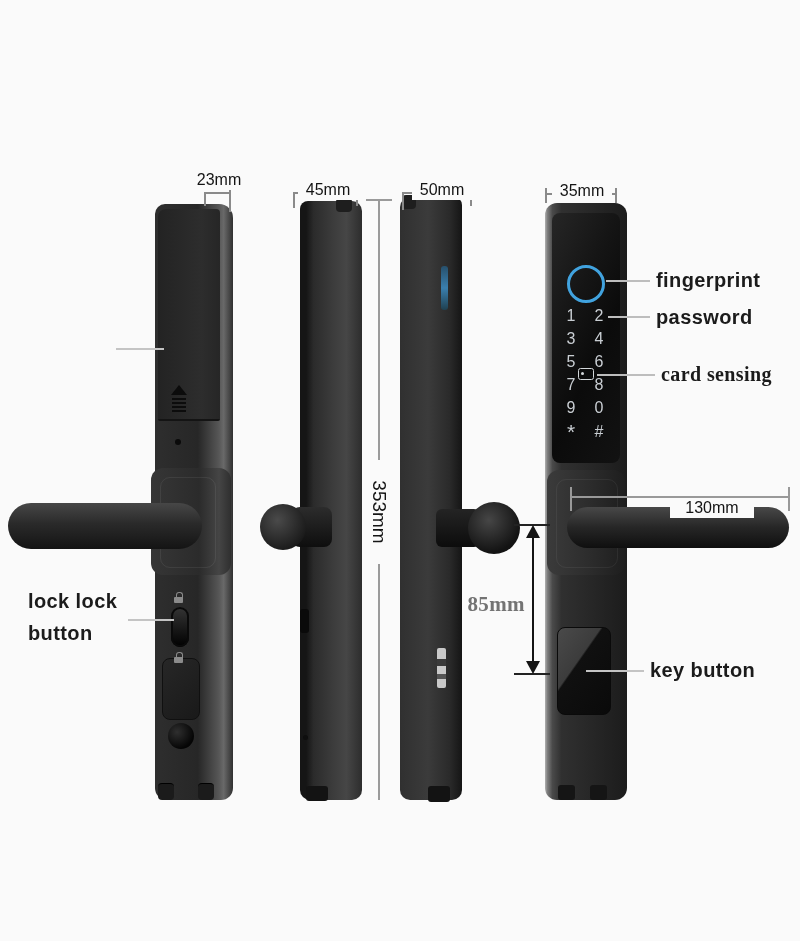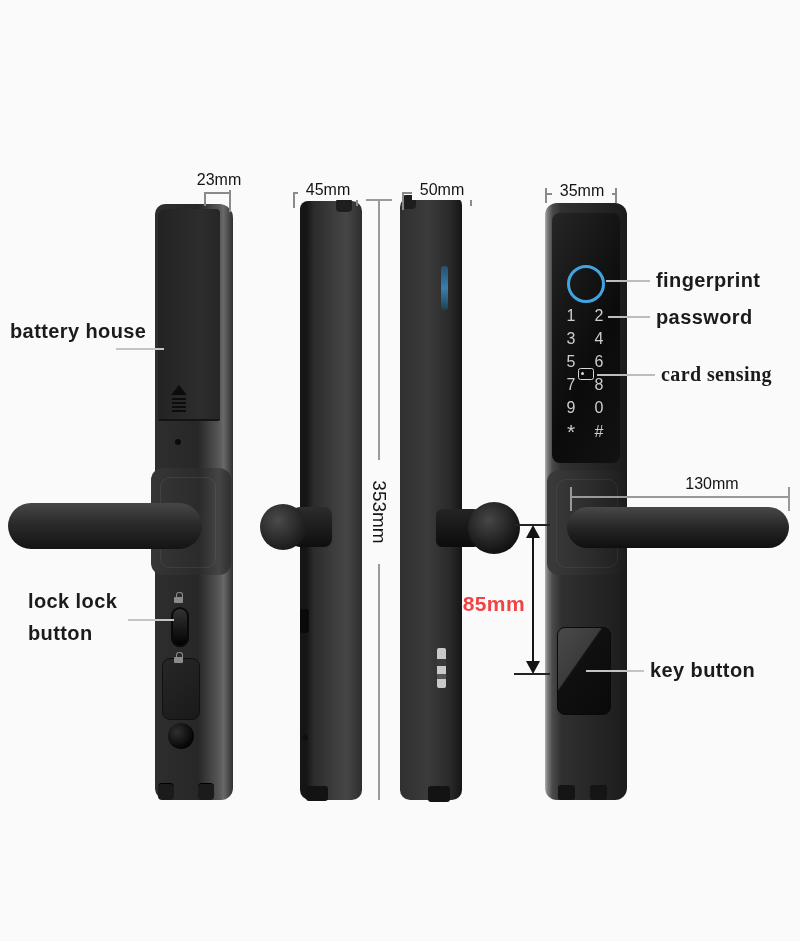--- a/index.html
+++ b/index.html
@@ -43,21 +43,21 @@
   .padlock .shackle{position:absolute;left:2px;top:0;width:5px;height:5px;border:1.2px solid #8b8b8b;
                     border-bottom:none;border-radius:3px 3px 0 0;}
   .padlock .pbody{position:absolute;left:0;top:5px;width:9px;height:6px;background:#8b8b8b;border-radius:1px;}
   
   .arrowline{position:absolute;left:532px;top:530px;width:2px;height:138px;background:#141414;z-index:4;}
   .arrowhead-up{position:absolute;left:526px;top:525px;width:0;height:0;z-index:4;
      border-left:7px solid transparent;border-right:7px solid transparent;border-bottom:13px solid #141414;}
   .arrowhead-down{position:absolute;left:526px;top:661px;width:0;height:0;z-index:4;
      border-left:7px solid transparent;border-right:7px solid transparent;border-top:13px solid #141414;}
   .hline-dark{position:absolute;background:#222;height:2px;z-index:4;}
-  .red{color:#ef4444;}
+  .red{color:#737373;font-family:Liberation Serif, serif;}
   .rot90{transform:rotate(90deg);}
 </style>
 </head>
 <body>
 
 <div id="canvas">
 
 
   <div>
     <div class="body" style="left:155px;top:204px;width:78px;height:596px;border-radius:10px 14px 12px 12px;
@@ -171,33 +171,32 @@
 
   <div class="dimlabel" style="left:552px;top:181px;width:56px;text-align:center;">35mm</div>
   <div class="dimline" style="left:545px;top:193px;width:72px;"></div>
   <div class="tick" style="left:545px;top:188px;height:15px;"></div>
   <div class="tick" style="left:615px;top:188px;height:15px;"></div>
 
   <div class="tick" style="left:366px;top:199px;width:26px;height:1.5px;background:#9a9a9a;"></div>
   <div class="abs" style="left:378px;top:200px;width:1.5px;height:600px;background:#9a9a9a;z-index:4;"></div>
   <div class="dimlabel rot90" style="left:327px;top:497px;width:100px;height:30px;line-height:30px;font-size:19px;z-index:6;">353mm</div>
 
-  <div class="dimlabel" style="left:670px;top:474px;width:80px;">130mm</div>
+  <div class="dimlabel" style="left:670px;top:498px;width:80px;">130mm</div>
   <div class="dimline" style="left:570px;top:496px;width:219px;background:#999;"></div>
   <div class="tick" style="left:570px;top:487px;height:24px;background:#999;"></div>
   <div class="tick" style="left:788px;top:487px;height:24px;background:#999;"></div>
 
   <div class="hline-dark" style="left:514px;top:524px;width:36px;"></div>
   <div class="hline-dark" style="left:514px;top:673px;width:36px;"></div>
   <div class="arrowline"></div>
   <div class="arrowhead-up"></div>
   <div class="arrowhead-down"></div>
   <div class="ann red" style="left:437px;top:592px;width:88px;text-align:right;font-size:21px;">85mm</div>
 
-  <div class="ann" style="left:10px;top:320px;">battery house</div>
   <div class="leader" style="left:116px;top:348px;width:48px;"></div>
 
   <div class="ann" style="left:28px;top:590px;">lock lock</div>
   <div class="ann" style="left:28px;top:622px;">button</div>
   <div class="leader" style="left:128px;top:619px;width:46px;"></div>
 
   <div class="leader" style="left:606px;top:280px;width:44px;background:#bdbdbd;"></div>
   <div class="ann" style="left:656px;top:269px;">fingerprint</div>
 
   <div class="leader" style="left:608px;top:316px;width:42px;background:#bdbdbd;"></div>

